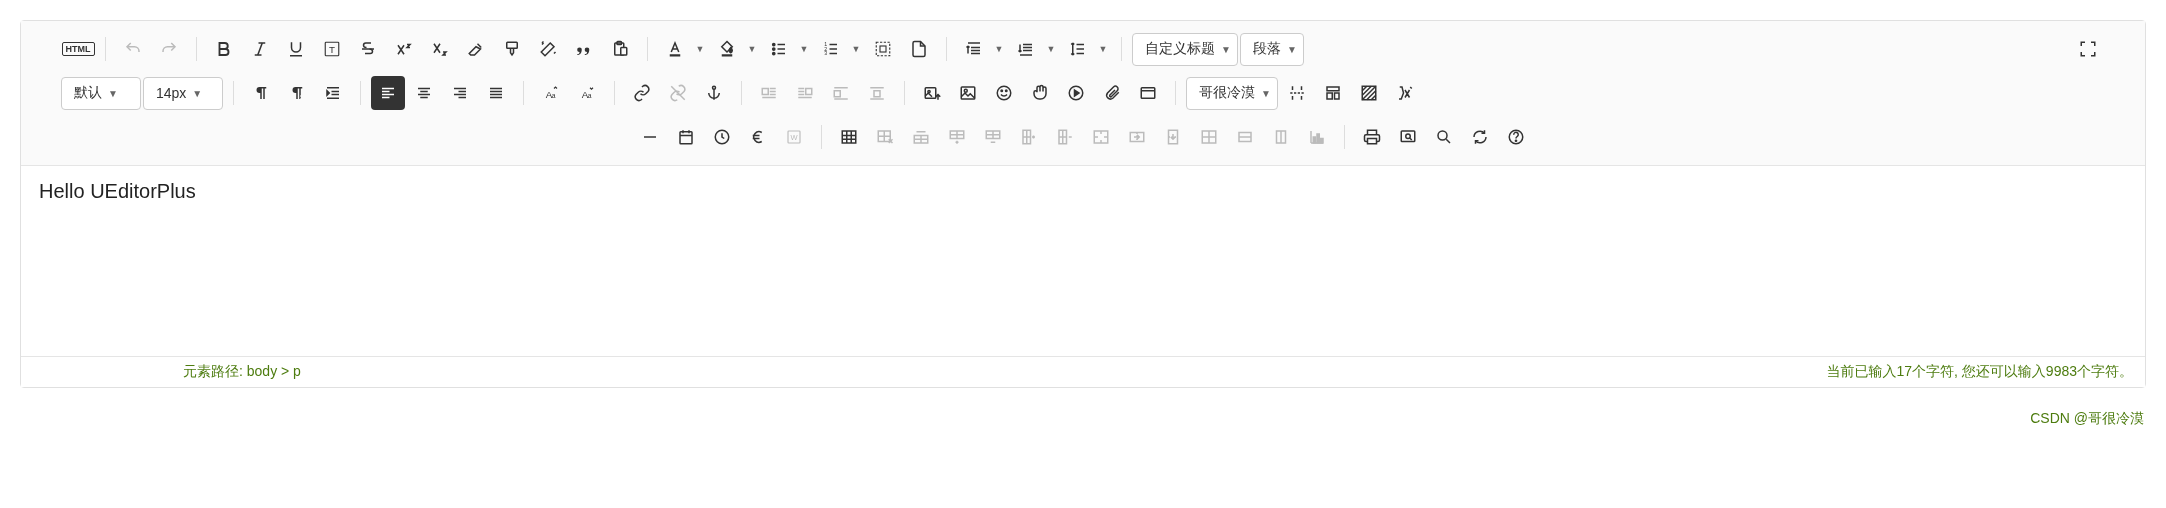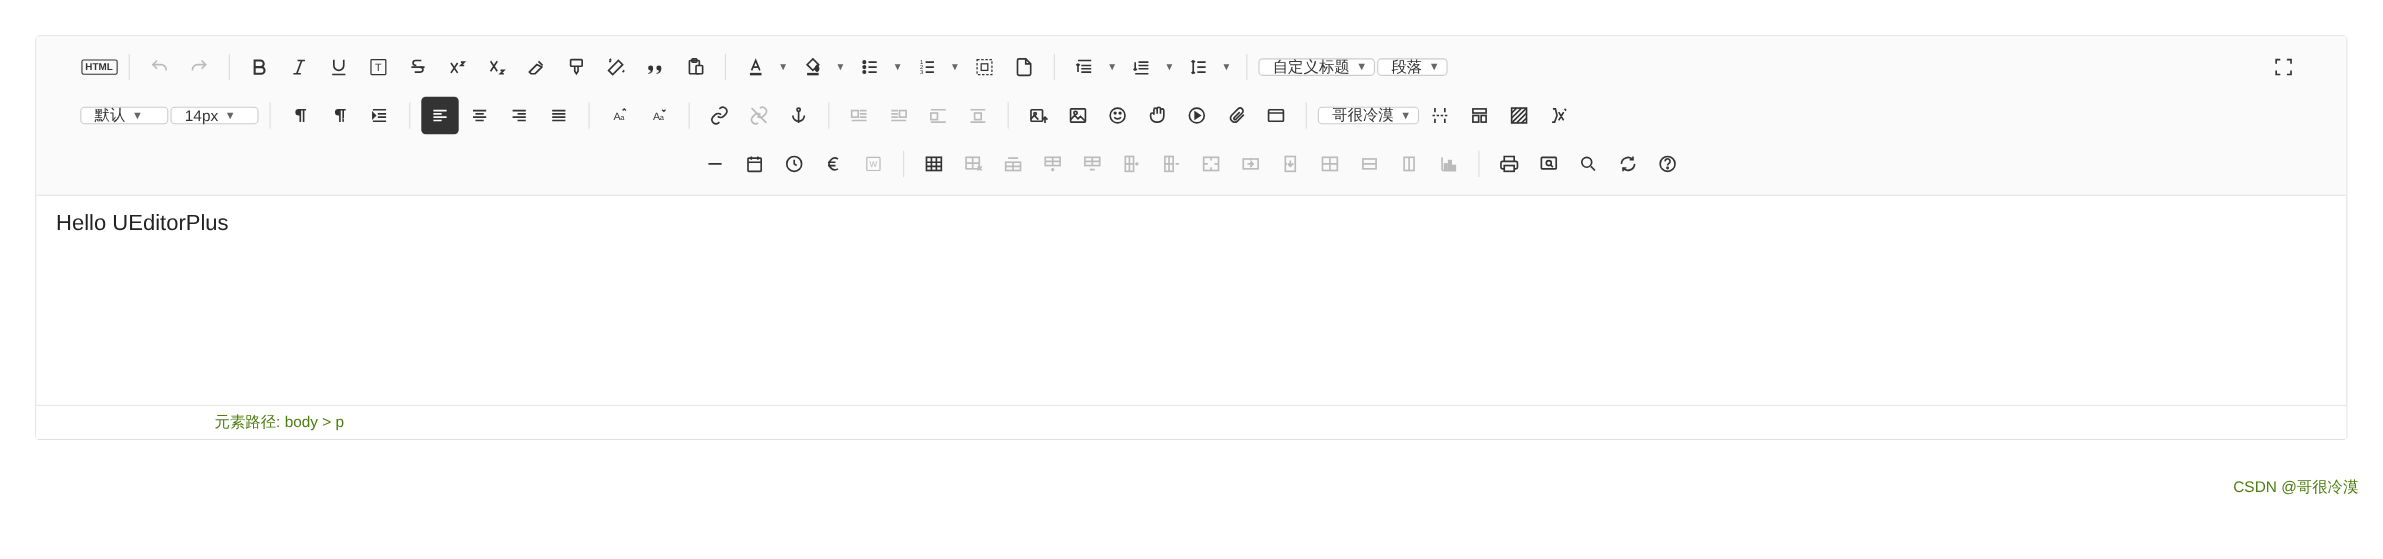--- a/index.html
+++ b/index.html
@@ -1,26 +1,26 @@
 <!DOCTYPE html>
 <html><head>
 <meta charset="utf-8">
 <style>
 * { box-sizing: border-box; margin: 0; padding: 0; }
 body { font-family: -apple-system, BlinkMacSystemFont, "Segoe UI", Arial, sans-serif; background: #fff; width: 2166px; }
-.editor-wrap { border: 1px solid #e0e0e0; margin: 32px; border-radius: 4px; }
+.editor-wrap { border: 1px solid #e0e0e0; margin: 20px; border-radius: 4px; }
 .toolbar { background: #fafafa; border-bottom: 1px solid #e5e5e5; padding: 6px 40px; }
 .row { display: flex; align-items: center; flex-wrap: wrap; gap: 2px; min-height: 44px; }
 .row:nth-child(3) { justify-content: center; }
 .btn { display: inline-flex; align-items: center; justify-content: center; width: 34px; height: 34px; border-radius: 4px; cursor: pointer; color: #333; position: relative; }
 .btn.disabled { color: #bbb; cursor: not-allowed; }
 .btn.active { background: #333; color: #fff; }
 .btn svg { width: 18px; height: 18px; }
 .sep { width: 1px; height: 24px; background: #ddd; margin: 0 8px; }
-.select { display: inline-flex; align-items: center; border: 1px solid #ccc; border-radius: 4px; background: #fff; height: 16px; padding: 0 6px 0 12px; cursor: pointer; font-size: 14px; color: #333; gap: 6px; }
+.select { display: inline-flex; align-items: center; border: 1px solid #ccc; border-radius: 4px; background: #fff; height: 33px; padding: 0 6px 0 12px; cursor: pointer; font-size: 14px; color: #333; gap: 6px; }
 .caret { font-size: 10px; color: #666; }
 .split { display: inline-flex; align-items: center; }
 .split .btn { border-radius: 4px 0 0 4px; }
 .split .dd { width: 16px; height: 34px; display: flex; align-items: center; justify-content: center; cursor: pointer; border-radius: 0 4px 4px 0; font-size: 9px; color: #666; }
 .content { min-height: 190px; padding: 14px 18px; font-size: 20px; color: #222; }
 .statusbar { display: flex; justify-content: space-between; border-top: 1px solid #e5e5e5; padding: 6px 12px; font-size: 14px; color: #4d7c0f; background: #fff; }
 .statusbar .left { padding-left: 150px; }
 .watermark { text-align: right; font-size: 14px; color: #4d7c0f; padding: 2px 22px; }
 .html-badge { font-size: 9px; font-weight: bold; border: 1px solid #333; padding: 1px 3px; border-radius: 2px; }
 </style>
@@ -616,15 +616,16 @@
           </svg>
         </span>
     </div>
   </div>
   <div class="content" contenteditable="true" style="">Hello UEditorPlus</div>
   <div class="statusbar">
     <div class="left">
       <span>元素路径:</span>
       <span>body &gt; p</span>
     </div>
+    <div>当前已输入17个字符, 您还可以输入9983个字符。</div>
   </div>
 </div>
 <div class="watermark">CSDN @哥很冷漠</div>
 
 </body></html>

